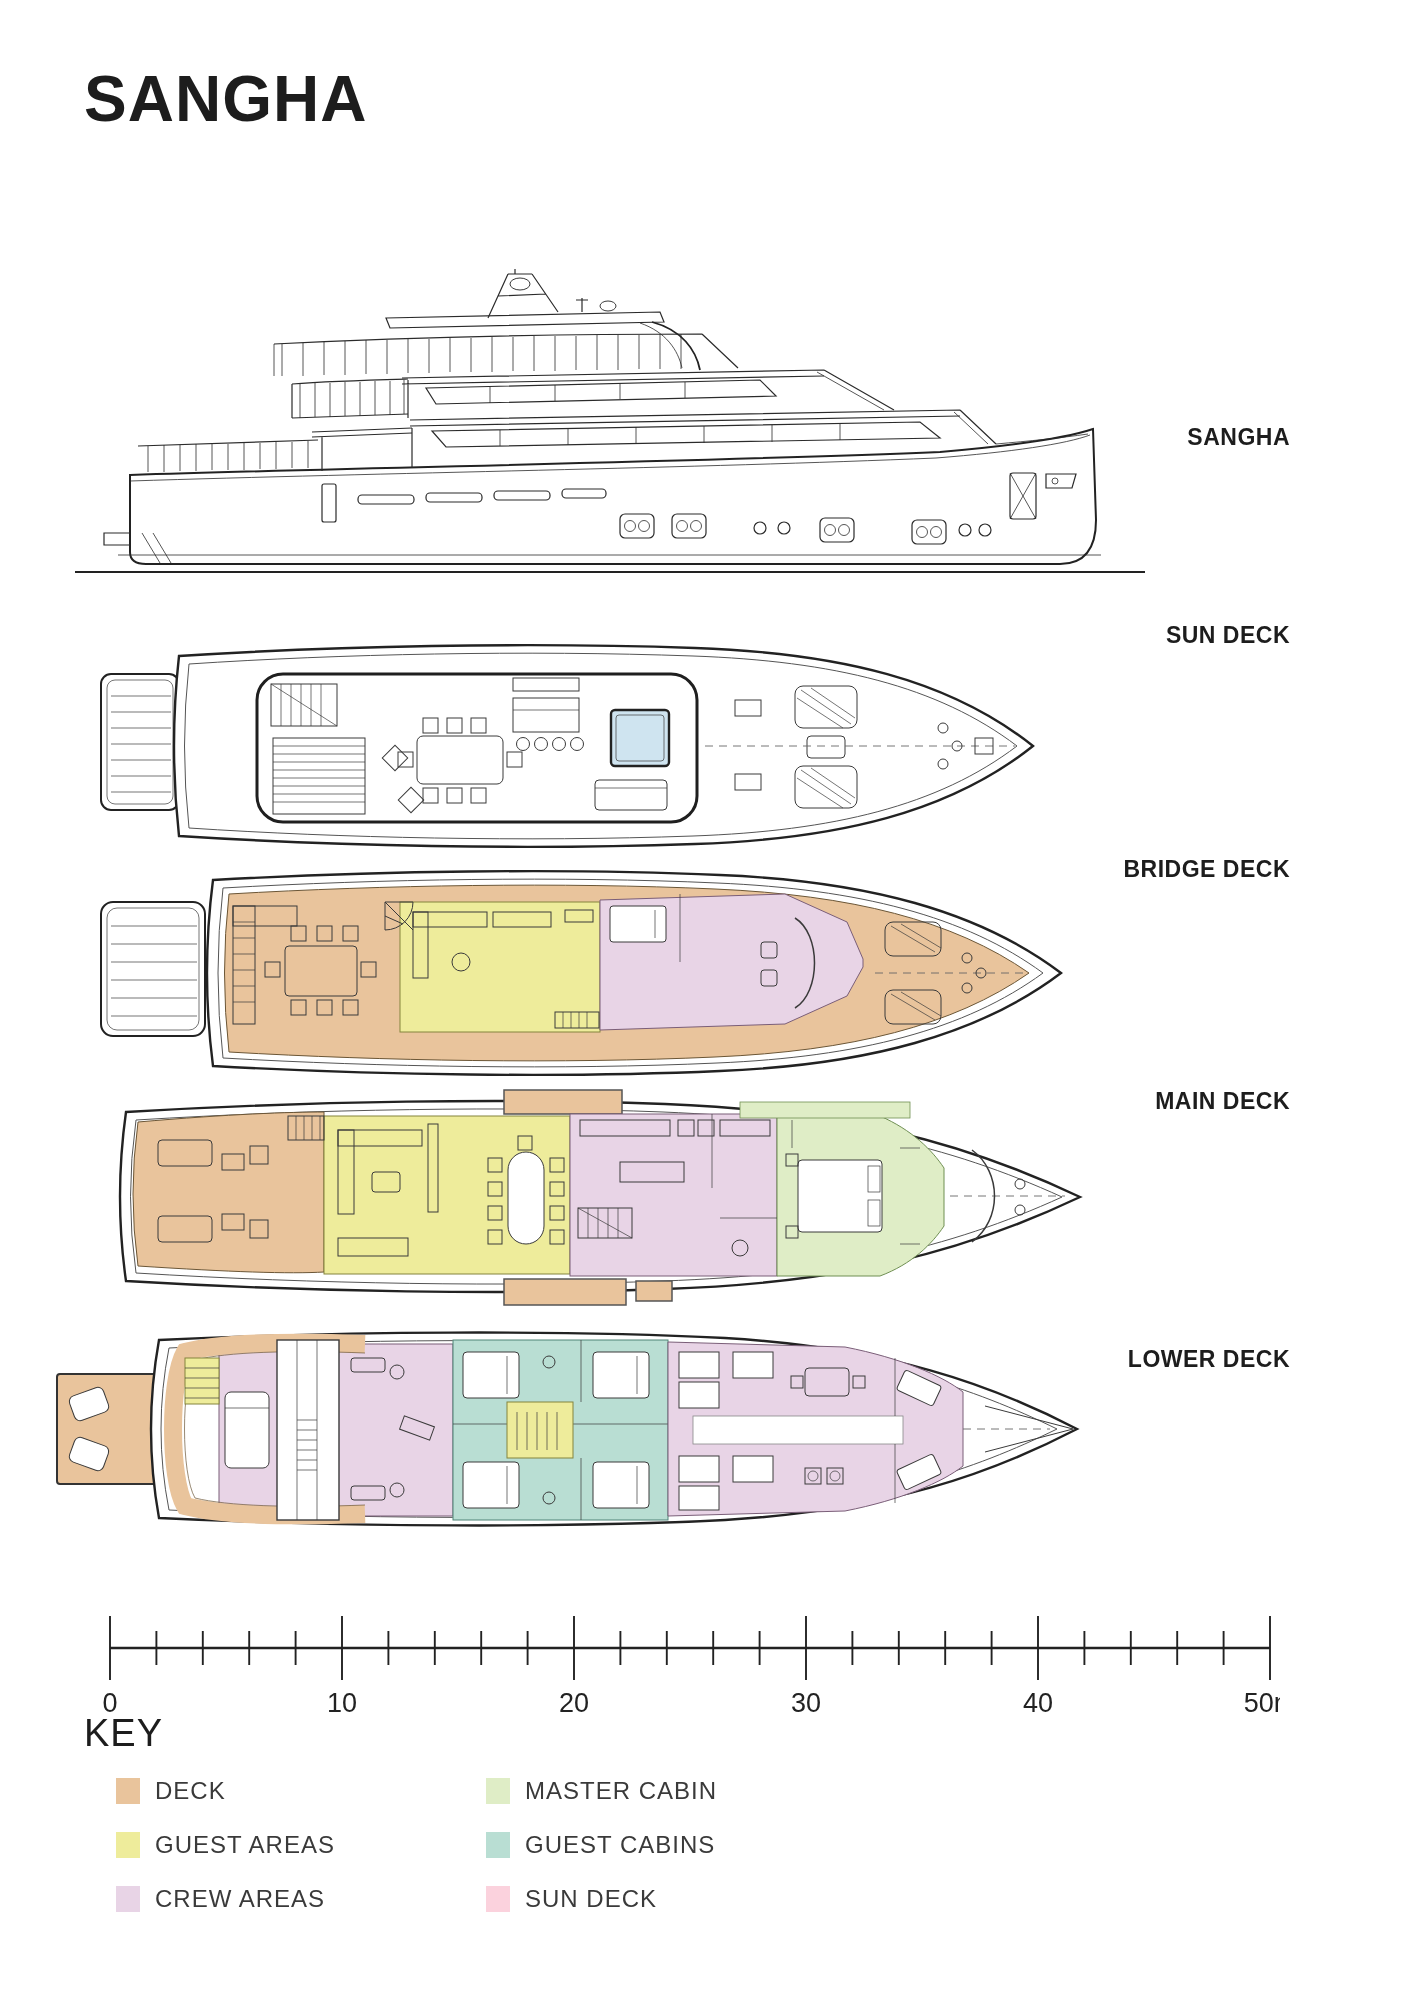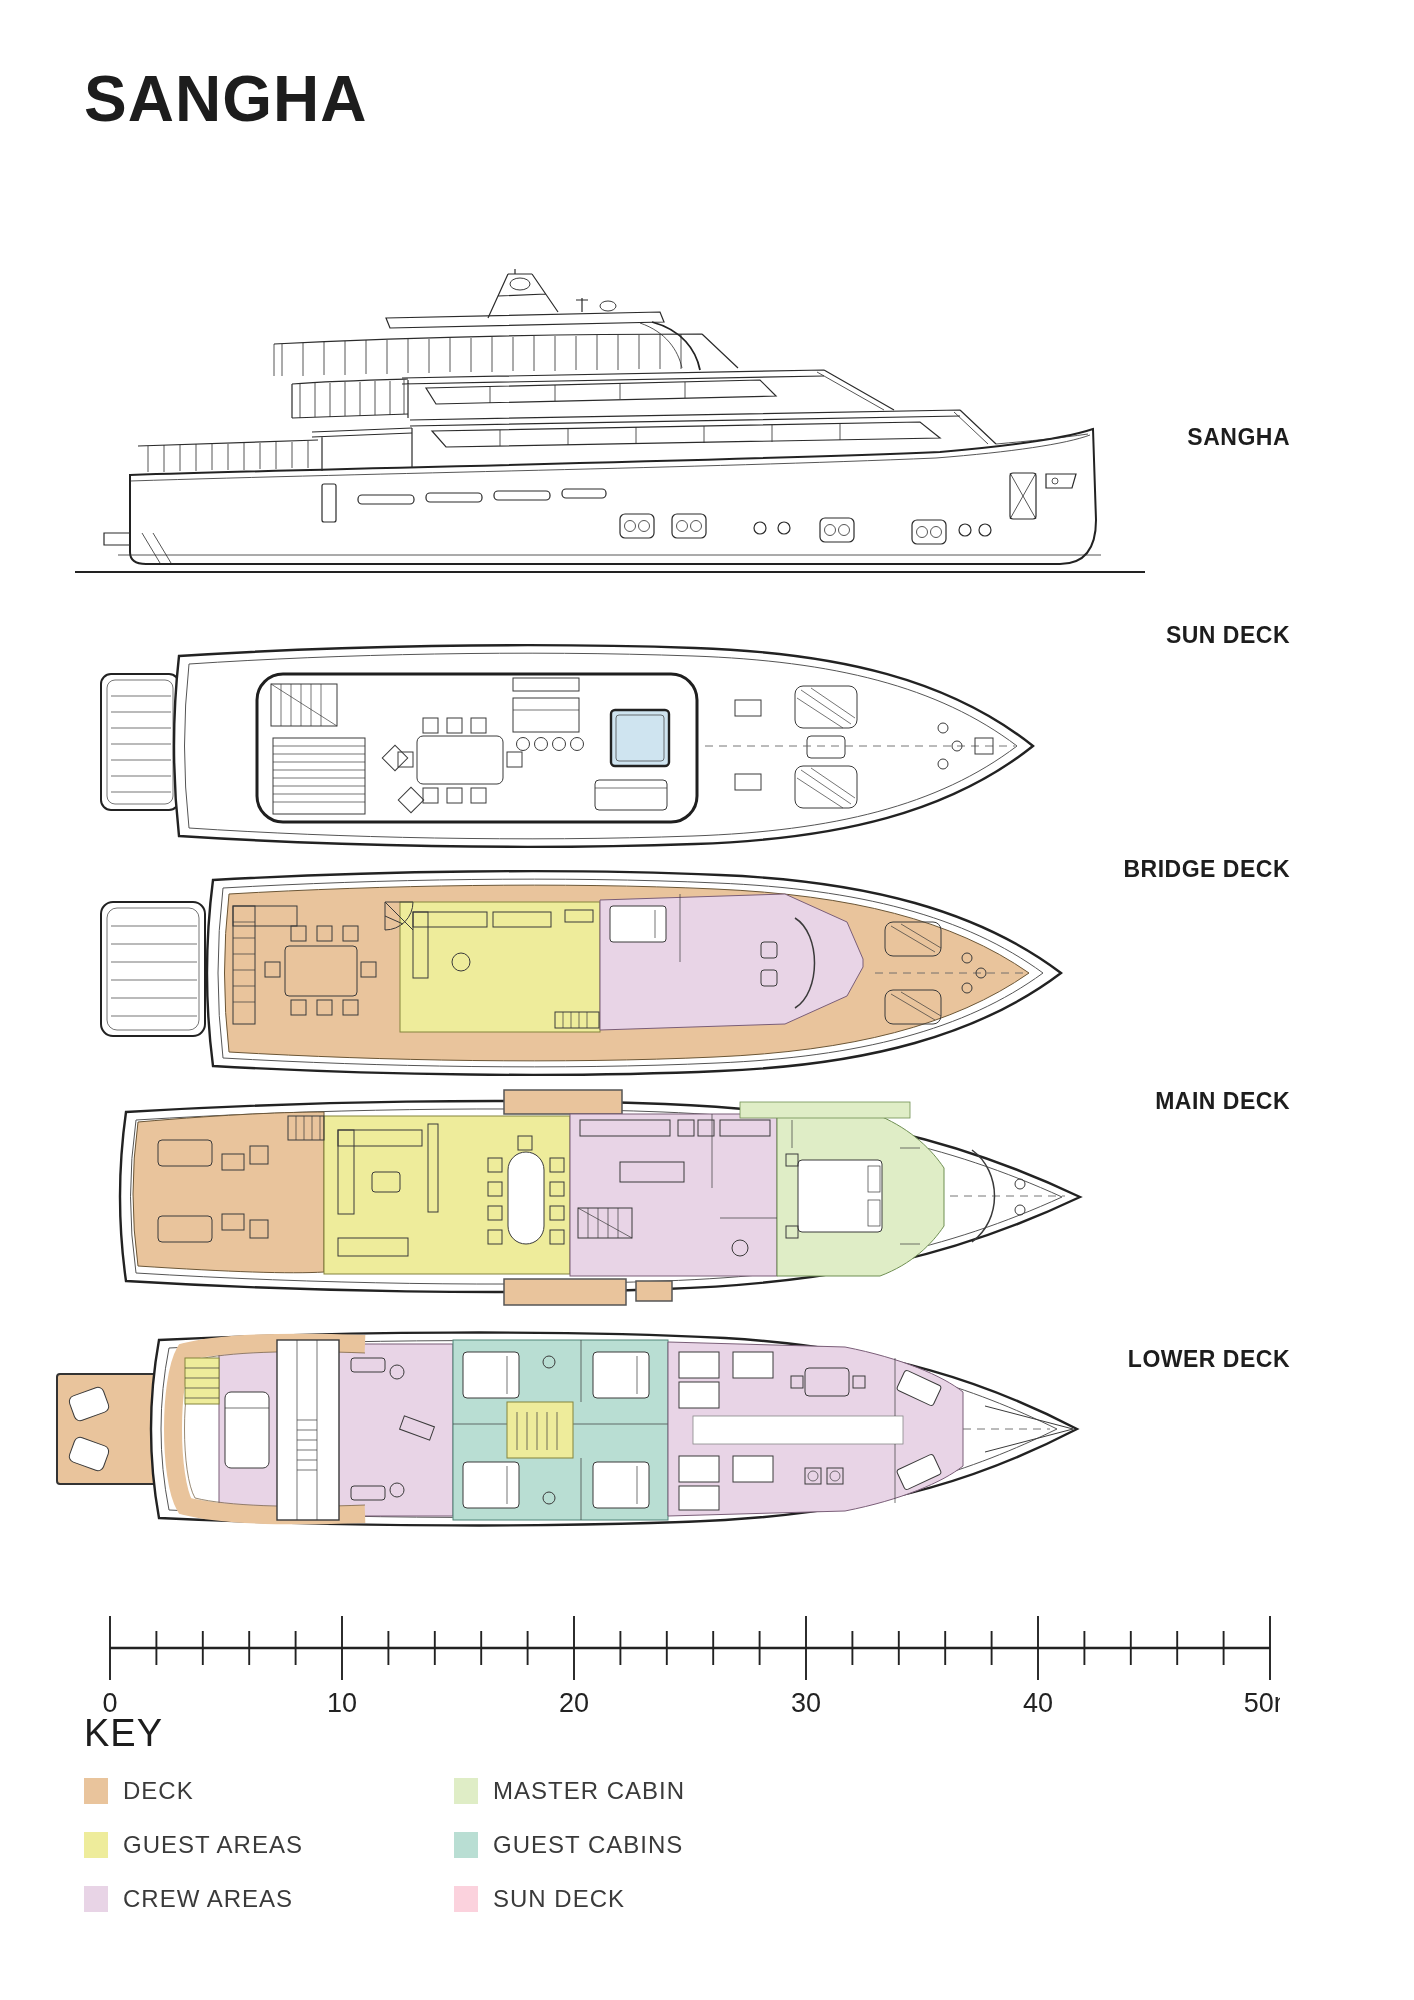--- a/index.html
+++ b/index.html
@@ -5,21 +5,21 @@
   html,body{margin:0;padding:0;background:#ffffff;}
   .sheet{position:relative;width:1414px;height:2000px;background:#fff;overflow:hidden;
          font-family:"Liberation Sans", sans-serif;color:#1d1d1d;}
   .abs{position:absolute;}
   .title{left:84px;top:62px;font-size:64px;font-weight:800;letter-spacing:1px;}
   .subtitle{left:84px;top:162px;font-size:43px;font-weight:400;letter-spacing:2px;color:#2a2a2a;}
   .view-label{width:300px;right:124px;text-align:right;font-size:23px;font-weight:700;letter-spacing:.5px;color:#1d1d1d;}
   .key-title{left:84px;top:1712px;font-size:38px;font-weight:400;letter-spacing:1px;}
   .key-grid{left:84px;top:1778px;display:flex;gap:110px;}
   .key-col{display:flex;flex-direction:column;}
-  .key-item{display:flex;align-items:center;margin-bottom:28px;height:26px;}
+  .key-item{display:flex;align-items:center;margin-bottom:28px;height:26px;margin-left:32px;}
   .key-item svg{width:24px;height:26px;flex:0 0 24px;}
   .key-label{margin-left:15px;font-size:24px;letter-spacing:1px;color:#3a3a3a;}
   .key-col.c1{width:260px;}
   
   svg .p0{stroke:#2b2b2b;stroke-width:.8;fill:none;}
   svg .p1{stroke:#2b2b2b;stroke-width:1.2;fill:none;}
   svg .p2{stroke:#222;stroke-width:1.8;fill:none;}
   svg .hull{fill:#fff;stroke:#222;stroke-width:2.4;}
   svg .hullw{fill:#fff;stroke:#222;stroke-width:2;}
   svg .inner{fill:none;stroke:#555;stroke-width:1;}

